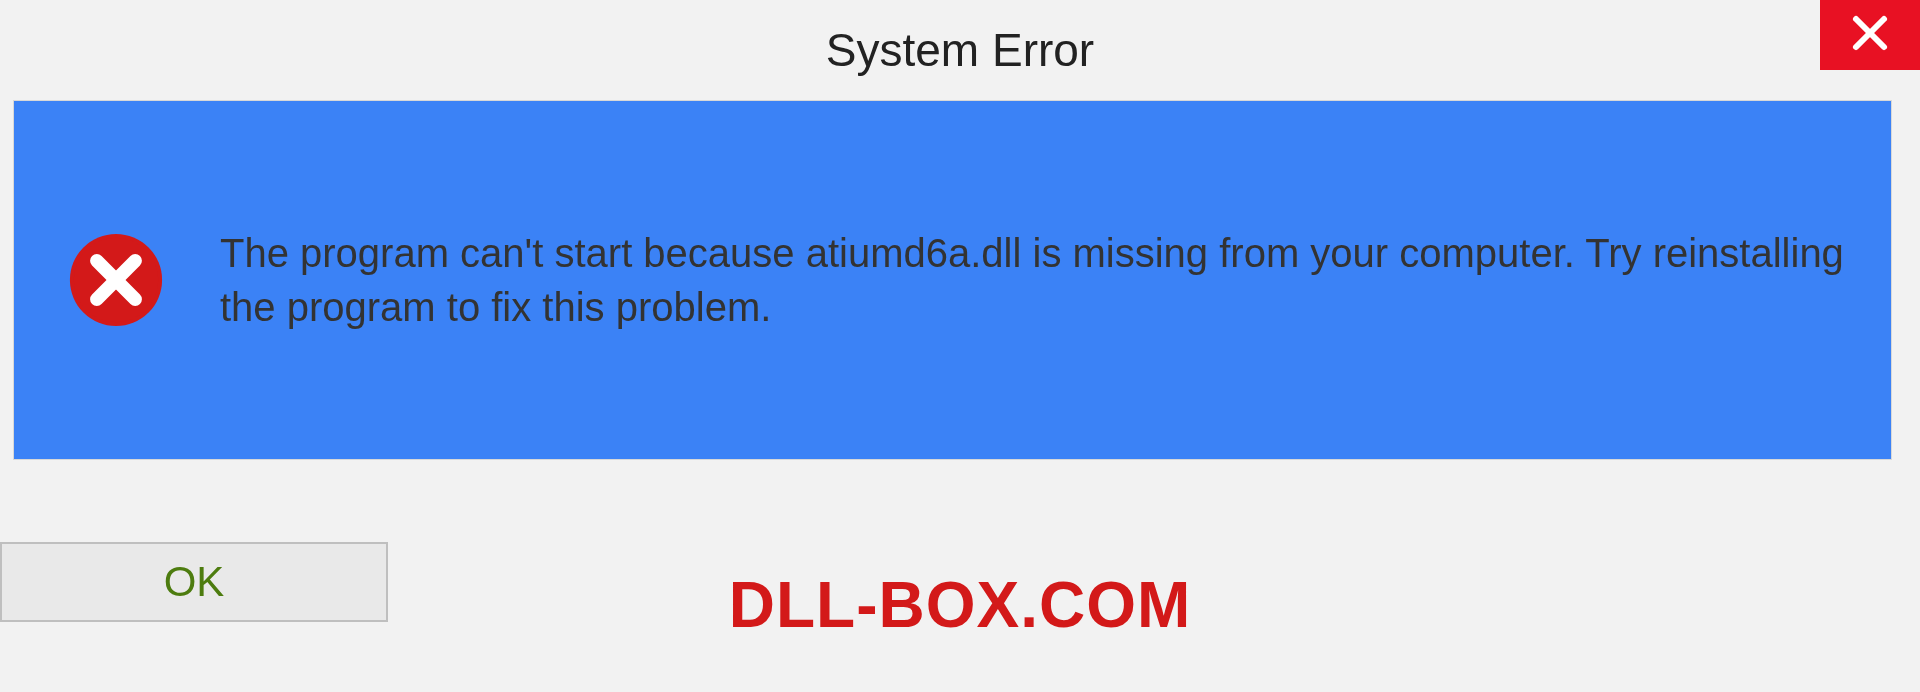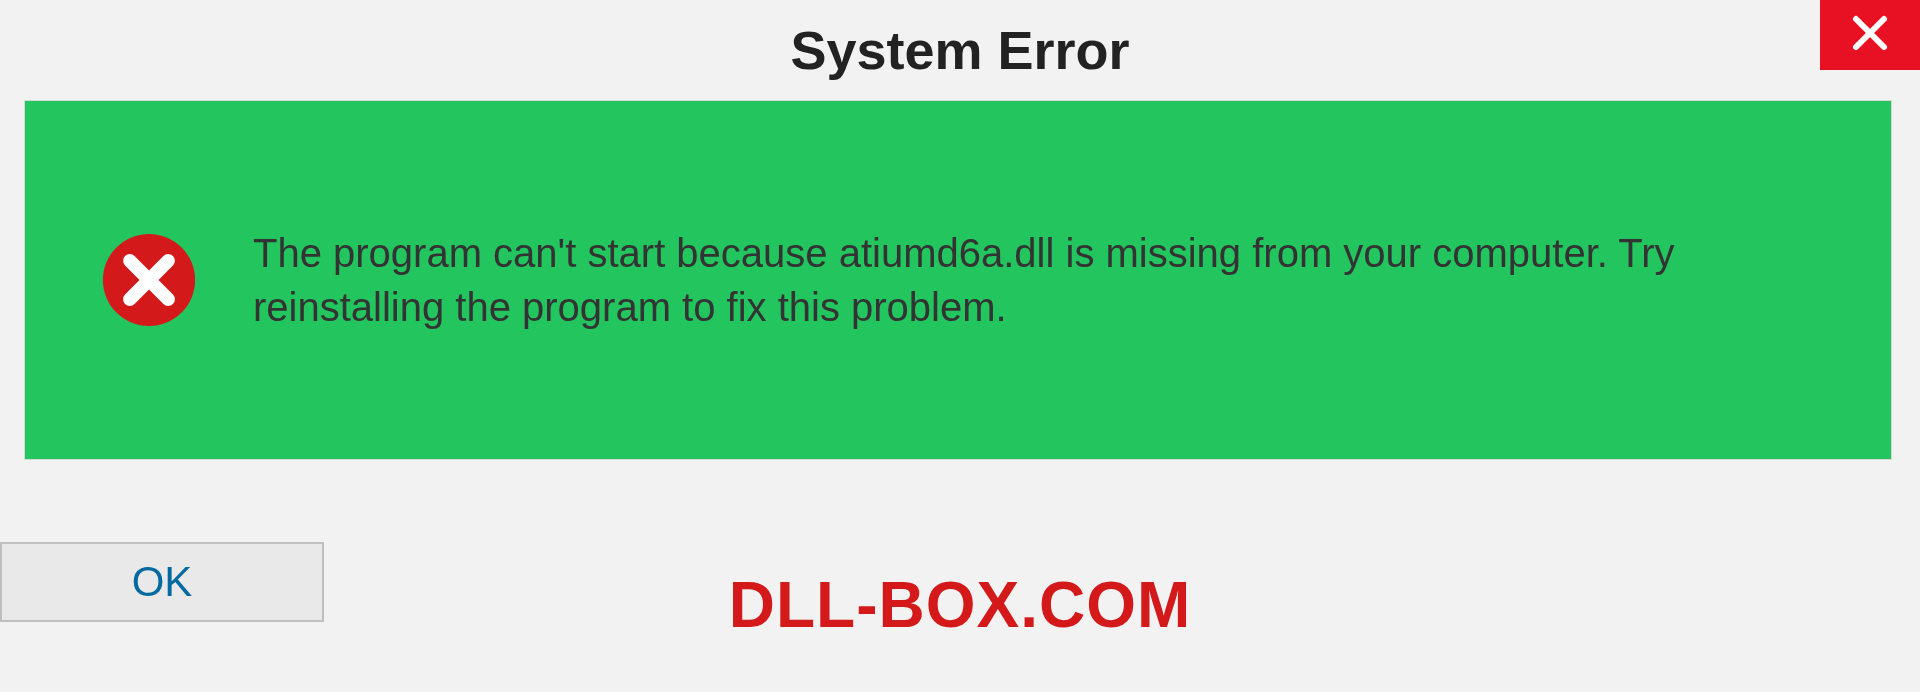--- a/index.html
+++ b/index.html
@@ -16,49 +16,49 @@
       overflow: hidden;
     }
     .titlebar {
       position: relative;
       height: 90px;
       display: flex;
       align-items: center;
       justify-content: center;
     }
     .title {
-      font-size: 54px;
+      font-size: 46px;
       color: #222;
-      font-weight: 700;
+      font-weight: 400;
       margin-top: 10px;
     }
     .close-btn {
       position: absolute;
       top: 0;
       right: 0;
       width: 100px;
       height: 70px;
       background: #e81123;
       display: flex;
       align-items: center;
       justify-content: center;
       cursor: pointer;
     }
     .close-btn svg {
       width: 40px;
       height: 40px;
     }
     .content-box {
-      margin: 10px 28px 0 24px;
-      background: #22c55e;
+      margin: 10px 28px 0 13px;
+      background: #3b82f6;
       border: 1px solid #d8d8d8;
       height: 360px;
       display: flex;
       align-items: center;
-      padding: 0 40px 0 76px;
+      padding: 0 40px 0 54px;
     }
     .error-icon {
       width: 96px;
       height: 96px;
       flex-shrink: 0;
       margin-right: 56px;
     }
     .error-icon svg {
       width: 100%;
       height: 100%;
@@ -84,26 +84,26 @@
       left: 50%;
       transform: translateX(-50%);
       bottom: 50px;
       font-size: 64px;
       font-weight: 800;
       color: #d31919;
       letter-spacing: 1px;
       font-family: Arial, sans-serif;
     }
     .ok-btn {
-      width: 324px;
+      width: 388px;
       height: 80px;
       background: #e9e9e9;
       border: 2px solid #bfbfbf;
       font-size: 42px;
-      color: #0369a1;
+      color: #4d7c0f;
       display: flex;
       align-items: center;
       justify-content: center;
       cursor: pointer;
       font-family: "Segoe UI", Arial, sans-serif;
     }
   </style>
 </head>
 <body>
 

